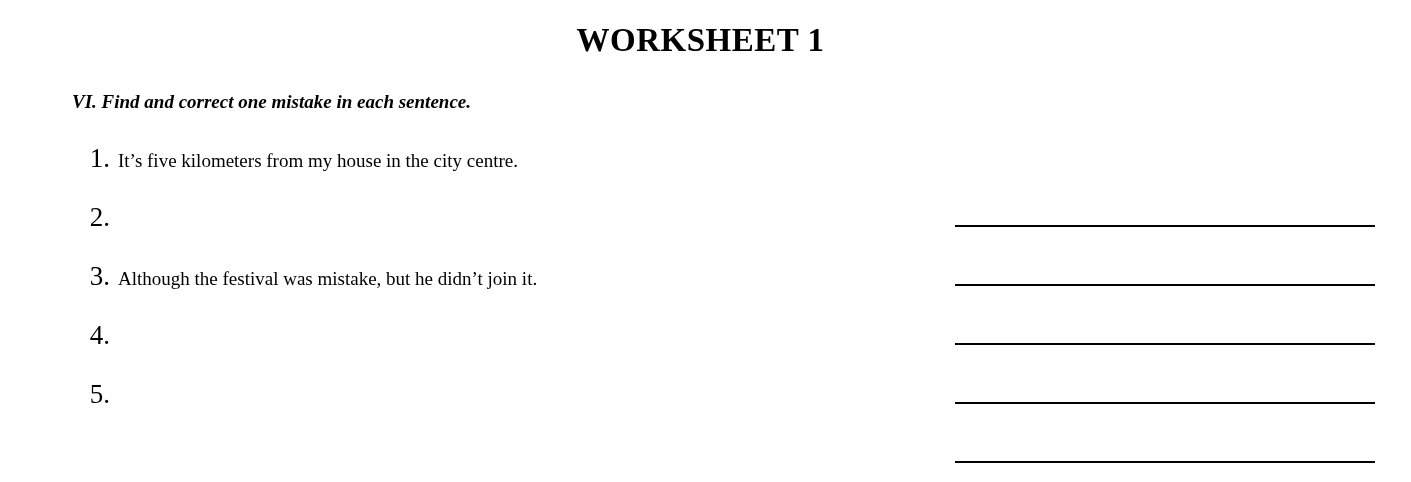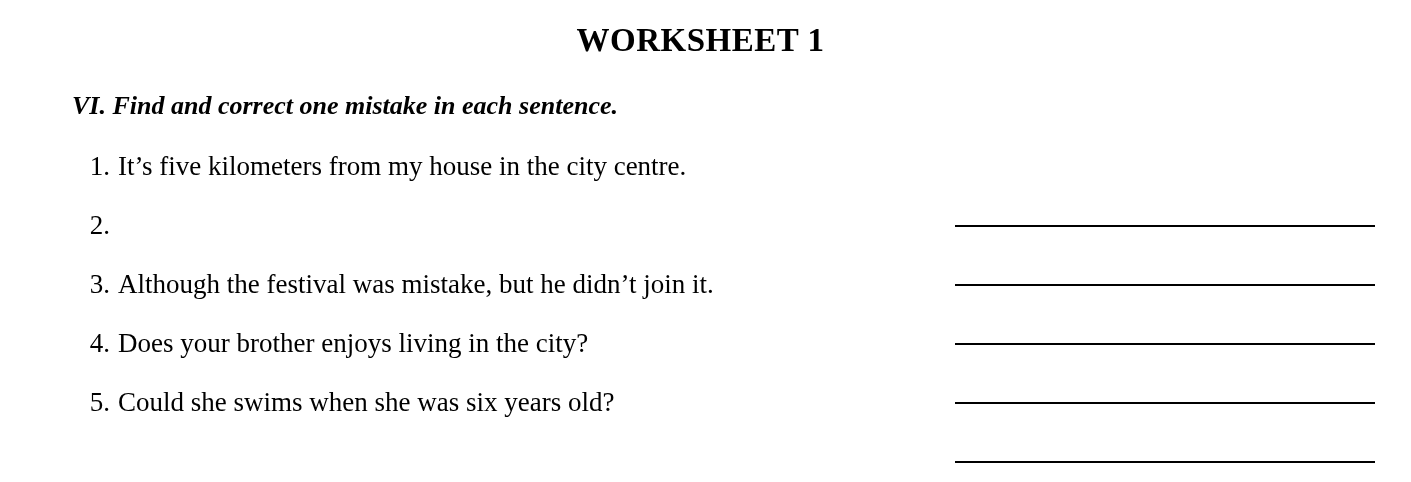--- a/index.html
+++ b/index.html
@@ -24,42 +24,42 @@
     text-align: center;
     font-weight: bold;
     font-size: 33px;
     letter-spacing: 0.5px;
     margin: 22px 0 0 0;
     padding-right: 10px;
   }
   .instruction {
     font-style: italic;
     font-weight: bold;
-    font-size: 26px;
+    font-size: 19px;
     margin: 32px 0 0 72px;
   }
   .items {
     margin: 30px 0 0 0;
     padding: 0;
     list-style: none;
   }
   .item {
     display: flex;
     align-items: baseline;
     height: 59px;
   }
   .item-num {
     width: 118px;
     text-align: right;
     font-size: 27px;
     padding-right: 8px;
     box-sizing: border-box;
   }
   .item-text {
-    font-size: 27px;
+    font-size: 19px;
     white-space: nowrap;
     text-align: center;
   }
   .answer-line {
     position: absolute;
     left: 955px;
     width: 420px;
     border-bottom: 2px solid #000000;
     height: 0;
   }
@@ -85,25 +85,23 @@
     </li>
     <li class="item">
       <span class="item-num">2.</span>
     </li>
     <li class="item">
       <span class="item-num">3.</span>
       <span class="item-text">Although the festival was mistake, but he didn’t join it.</span>
     </li>
     <li class="item">
       <span class="item-num">4.</span>
-      <span class="item-text">Does your brother enjoys living in the city?</span>
     </li>
     <li class="item">
       <span class="item-num">5.</span>
-      <span class="item-text">Could she swims when she was six years old?</span>
     </li>
   </ul>
 
   <div class="answer-line line-1"></div>
   <div class="answer-line line-2"></div>
   <div class="answer-line line-3"></div>
   <div class="answer-line line-4"></div>
   <div class="answer-line line-5"></div>
 
 </div>

